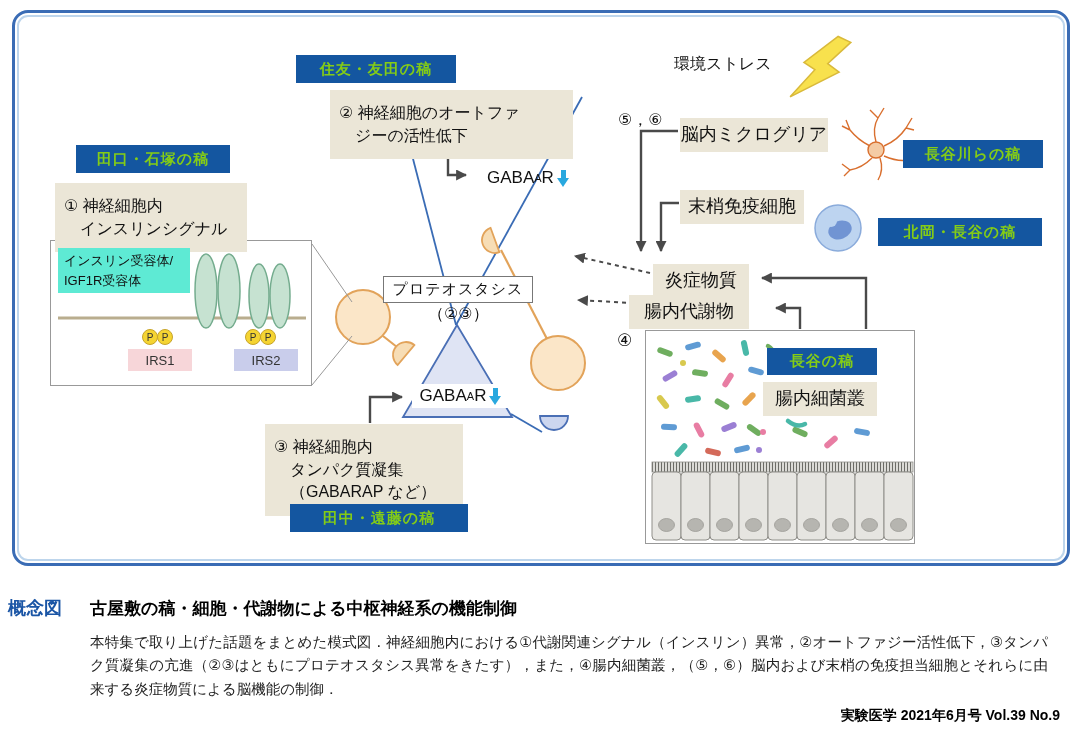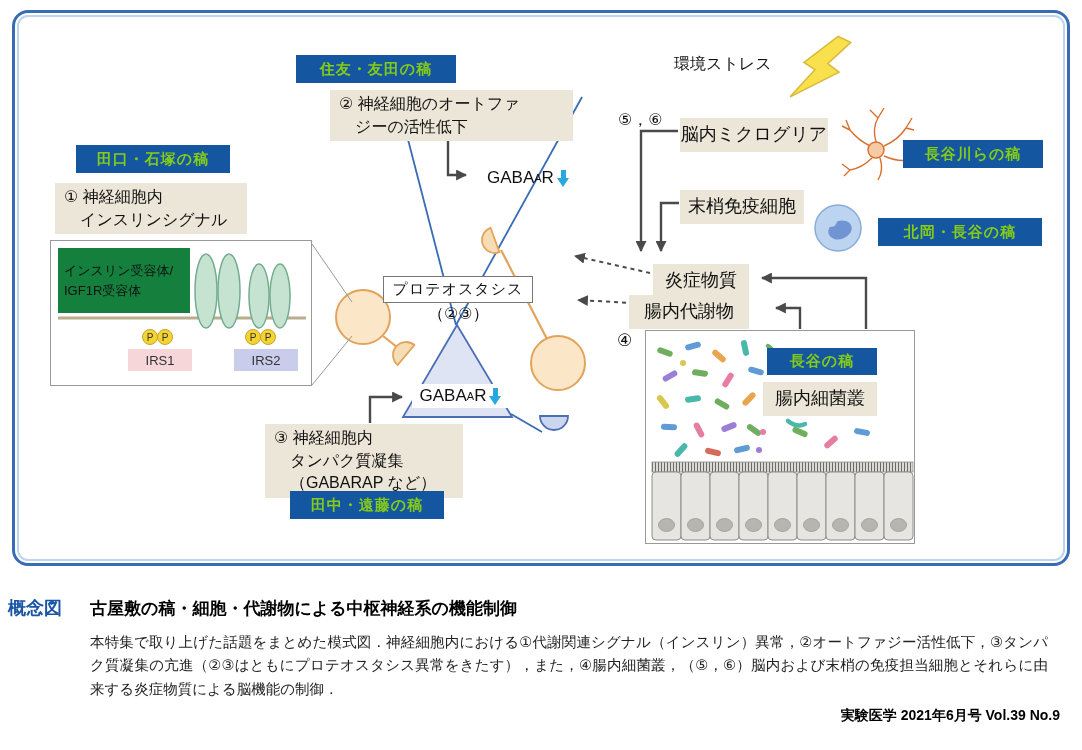--- a/index.html
+++ b/index.html
@@ -7,36 +7,36 @@
          font-family:"Liberation Sans","DejaVu Sans",sans-serif;color:#111}
   .frame{position:absolute;left:12px;top:10px;width:1058px;height:556px;box-sizing:border-box;
          border:3px solid #3a6cb5;border-radius:16px;z-index:0}
   .frame-inner{position:absolute;inset:2px;border:2px solid #bdd5ec;border-radius:11px}
   .underlay{position:absolute;z-index:1;background:#fff;border:1px solid #999;box-sizing:border-box}
   svg.art{position:absolute;left:0;top:0;z-index:2;pointer-events:none}
   .lbl{position:absolute;z-index:3;box-sizing:border-box}
   .blue-tag{background:#1456a0;color:#84cc16;font-size:15px;font-weight:600;letter-spacing:1px;
             display:flex;align-items:center;justify-content:center}
   .beige{background:#ebe6d7;color:#111;font-size:16px;line-height:1.42;white-space:pre-line;
-         padding:3px 9px}
+         padding:12px 9px}
   .beige.center{display:flex;align-items:center;justify-content:center;padding:17px;font-size:18px;white-space:nowrap}
   .plain{font-size:16px;color:#111;white-space:nowrap}
   .white-box{background:#fff;border:1.5px solid #777;display:flex;align-items:center;justify-content:center;
              font-size:15px;letter-spacing:1px}
   .gaba{font-size:17px;display:flex;align-items:center;white-space:nowrap}
   .gaba .gsub{font-size:11px;padding-bottom:1px}
   .down-arrow{display:inline-block;position:relative;width:13px;height:17px;margin-left:3px;align-self:center}
   .down-arrow::before{content:"";position:absolute;left:4px;top:0;width:5px;height:8px;background:#29a8df}
   .down-arrow::after{content:"";position:absolute;left:0;top:8px;border-left:6.5px solid transparent;
                      border-right:6.5px solid transparent;border-top:9px solid #29a8df}
   .cap-tag{font-size:18px;font-weight:bold;color:#1a55a5}
   .cap-title{font-size:17px;font-weight:bold;color:#000}
   .cap-body{font-size:14.5px;line-height:1.62;color:#222;text-align:justify}
   .cap-credit{font-size:14px;font-weight:bold;color:#000}
-  .small-beige{background:#15803d;font-size:13px;line-height:1.5;white-space:pre-line;padding:13px 6px}
+  .small-beige{background:#5eead4;font-size:13px;line-height:1.5;white-space:pre-line;padding:3px 6px}
   .irs{display:flex;align-items:center;justify-content:center;font-size:13px;color:#333}
 </style>
 </head>
 <body>
 
 <div class="stage">
 
   <div class="frame">
     <div class="frame-inner"></div>
   </div>
@@ -228,21 +228,21 @@
     <span>GABA</span>
       <span class="gsub">A</span>
       <span>R</span>
       <span class="down-arrow"></span>
   </div>
 
   <div class="lbl beige" style="left:265px;top:424px;width:198px">③ 神経細胞内
 　タンパク質凝集
 　（GABARAP など）</div>
 
-  <div class="lbl blue-tag" style="left:290px;top:491px;width:154px;height:28px">田中・遠藤の稿</div>
+  <div class="lbl blue-tag" style="left:290px;top:504px;width:178px;height:28px">田中・遠藤の稿</div>
 
   <div class="lbl beige center" style="left:653px;top:264px;width:96px;height:27px">炎症物質</div>
   <div class="lbl beige center" style="left:629px;top:295px;width:120px;height:27px">腸内代謝物</div>
 
   <div class="lbl plain" style="left:617px;top:330px;font-size:17px">④</div>
 
   <div class="lbl blue-tag" style="left:767px;top:348px;width:110px;height:27px">長谷の稿</div>
   <div class="lbl beige center" style="left:763px;top:382px;width:114px;height:26px">腸内細菌叢</div>
 
   <div class="lbl cap-tag" style="left:8px;top:596px">概念図</div>

